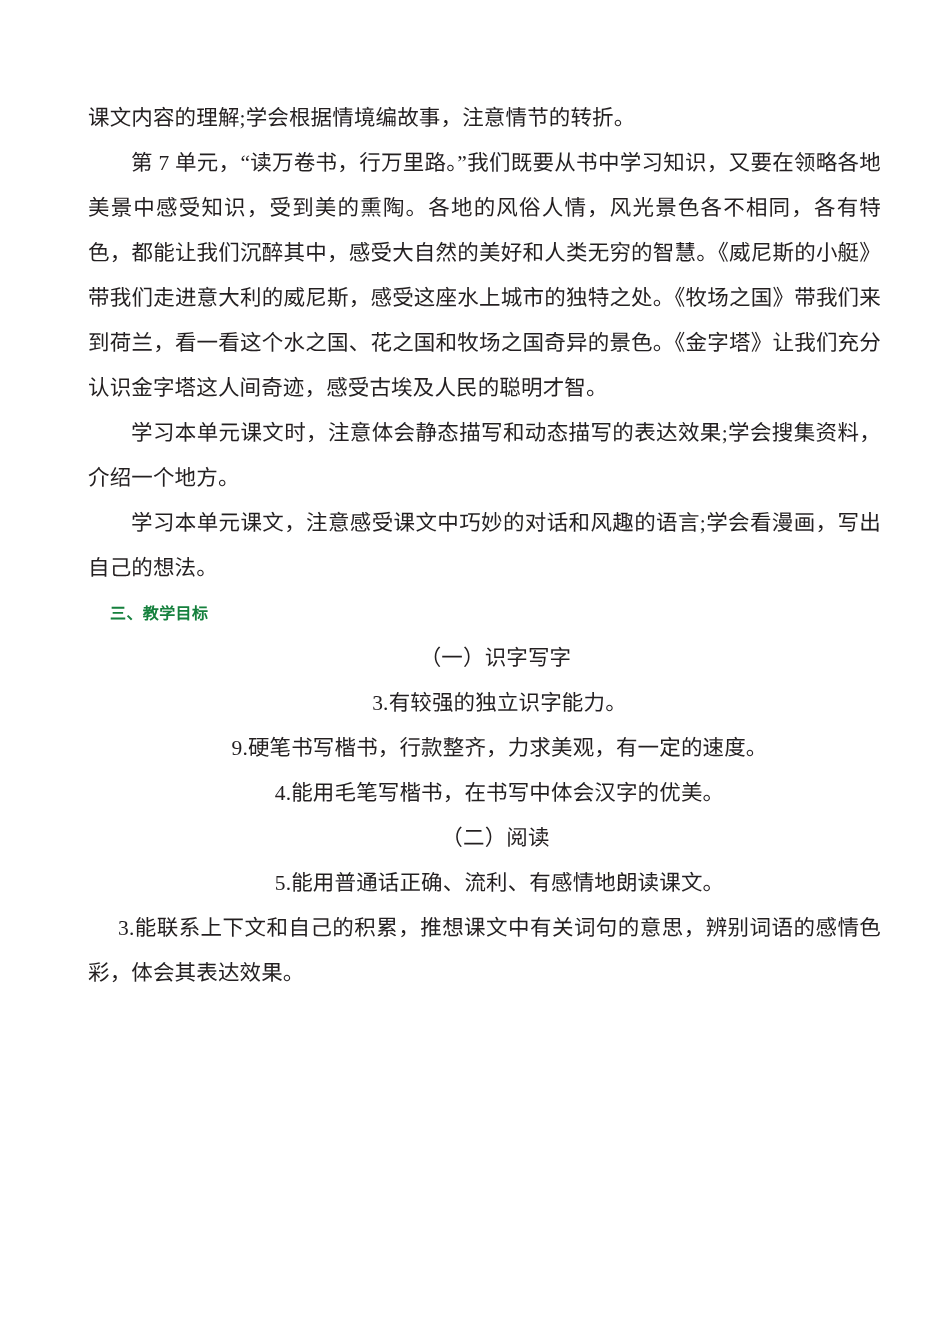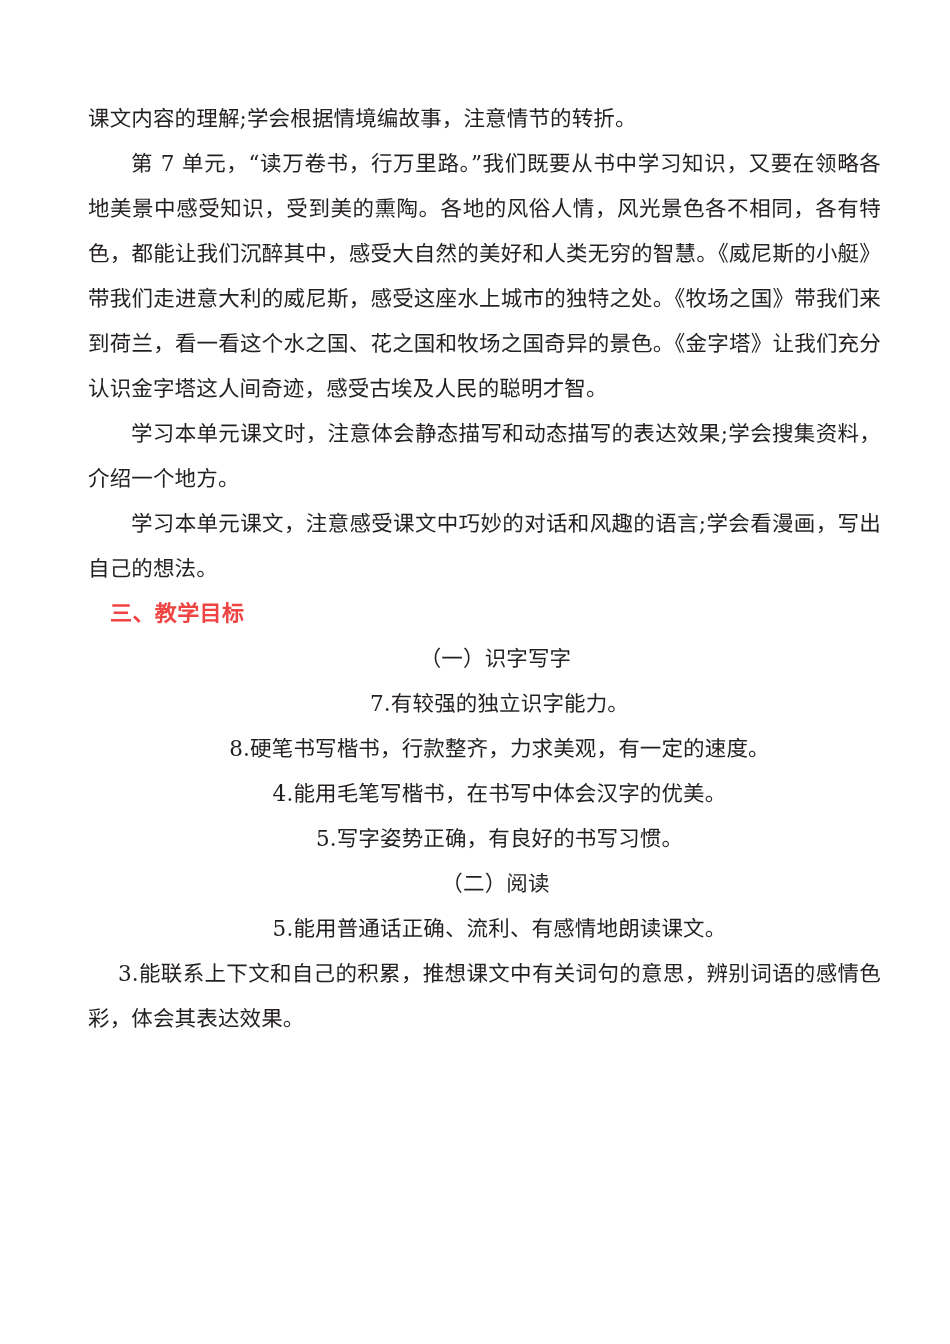--- a/index.html
+++ b/index.html
@@ -36,20 +36,21 @@
   
   .p {
     margin: 0;
     font-size: 21.5px;
     line-height: 45px;
     text-align: justify;
     text-justify: inter-ideograph;
     letter-spacing: 0.15px;
     color: #231f20;
     word-break: break-all;
+    font-family: Liberation Serif, serif;
   }
 
   
   .p.flush {
     text-indent: 0;
   }
 
   
   .p.indent2 {
     text-indent: 43px;
@@ -66,26 +67,26 @@
   }
 
   
   .p.nojust {
     text-align: center;
   }
 
   
   .heading {
     margin: 0;
-    font-size: 22px;
+    font-size: 16px;
     line-height: 45px;
     font-weight: bold;
     text-indent: 22px;
     text-align: left;
-    color: #ef4444;
+    color: #15803d;
     letter-spacing: 0.4px;
   }
 </style>
 </head>
 <body>
 
 <div class="page">
   <div class="text-column">
 
     <p class="p flush">课文内容的理解;学会根据情境编故事，注意情节的转折。</p>
@@ -94,28 +95,27 @@
 
     <p class="p indent2">学习本单元课文时，注意体会静态描写和动态描写的表达效果;学会搜集资料，介绍一个地方。</p>
 
 
     <p class="p indent2">学习本单元课文，注意感受课文中巧妙的对话和风趣的语言;学会看漫画，写出自己的想法。</p>
 
     <p class="heading">三、教学目标</p>
 
     <p class="p indent1 nojust">（一）识字写字</p>
 
-    <p class="p listitem nojust">7.有较强的独立识字能力。</p>
+    <p class="p listitem nojust">3.有较强的独立识字能力。</p>
 
 
-    <p class="p listitem nojust">8.硬笔书写楷书，行款整齐，力求美观，有一定的速度。</p>
+    <p class="p listitem nojust">9.硬笔书写楷书，行款整齐，力求美观，有一定的速度。</p>
 
     <p class="p listitem nojust">4.能用毛笔写楷书，在书写中体会汉字的优美。</p>
 
-    <p class="p listitem nojust">5.写字姿势正确，有良好的书写习惯。</p>
 
     <p class="p indent1 nojust">（二）阅读</p>
 
     <p class="p listitem nojust">5.能用普通话正确、流利、有感情地朗读课文。</p>
 
 
     <p class="p listitem">3.能联系上下文和自己的积累，推想课文中有关词句的意思，辨别词语的感情色彩，体会其表达效果。</p>
 
   </div>
 </div>

